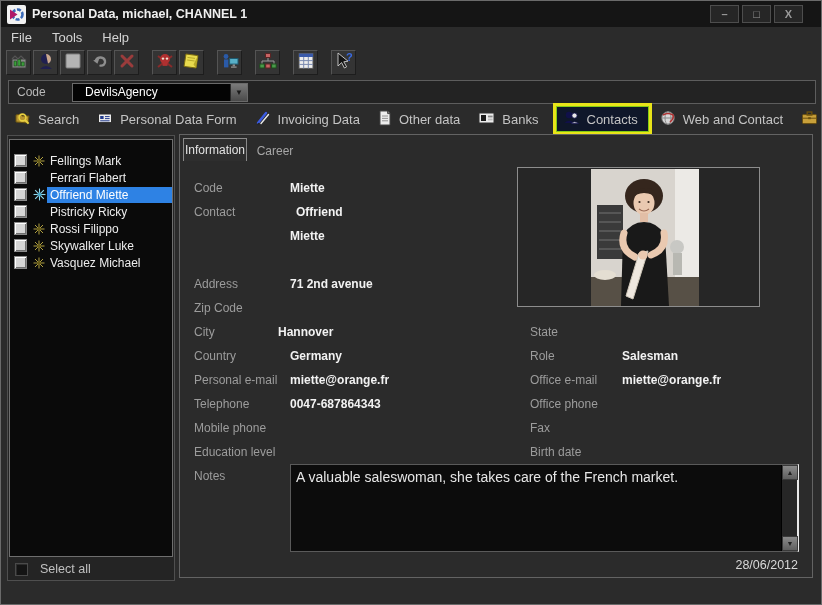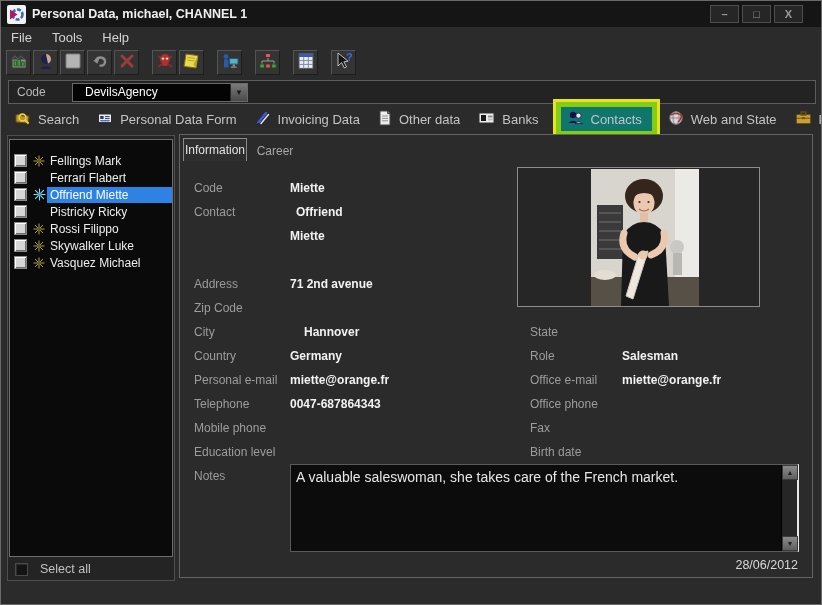--- a/index.html
+++ b/index.html
@@ -25,21 +25,21 @@
   
   .codebar{position:absolute;left:7px;top:79px;width:808px;height:24px;border:1px solid #5d5d5d;background:#232323;display:flex;align-items:center;}
   .codelabel{color:#b8b8b8;font-size:12px;margin-left:8px;width:55px;}
   .dropdown{width:176px;height:19px;background:#040404;border:1px solid #6a6a6a;display:flex;align-items:center;}
   .dropvalue{flex:1;color:#fff;font-size:12px;padding-left:12px;}
   .dropbtn{width:17px;height:17px;background:linear-gradient(#7a7a7a,#4a4a4a);border-left:1px solid #2a2a2a;color:#1a1a1a;font-size:8px;display:flex;align-items:center;justify-content:center;}
 
   
   .tabstrip{position:absolute;left:8px;top:104px;width:806px;height:28px;display:flex;align-items:center;color:#c4c4c4;font-size:13px;}
   .mtab{display:flex;align-items:center;gap:7px;padding:4px 12px 4px 6px;white-space:nowrap;}
-  .mtab.active{border:5px solid #84cc16;background:#0f766e;padding:3px 10px 3px 6px;}
+  .mtab.active{border:1px solid #84cc16;background:#0f172a;padding:3px 10px 3px 6px;}
   .hlbox{border:3px solid #e9e419;margin:0 2px;}
 
   
   .sidegroup{position:absolute;left:6px;top:134px;width:168px;height:446px;border:1px solid #4f4f4f;background:#242424;}
   .list{position:absolute;left:8px;top:138px;width:164px;height:418px;background:#0a0a0a;border:1px solid #6e6e6e;padding-top:12px;overflow:hidden;}
   .lrow{display:flex;align-items:center;height:17px;padding-left:4px;}
   .cbox{width:13px;height:13px;background:#d6d6d6;border:1px solid #8a8a8a;box-shadow:inset 1px 1px 0 #ffffff,inset -1px -1px 0 #6f6f6f;margin-right:4px;flex:0 0 13px;}
   .iconslot{width:16px;flex:0 0 16px;display:flex;align-items:center;justify-content:center;}
   .lname{color:#ededed;font-size:12px;white-space:nowrap;padding:1px 3px;flex:1;}
   .lname.sel{background:#2e82e4;color:#ffffff;}
@@ -286,21 +286,21 @@
         <span>Contacts</span>
       </div>
     </div>
     <div class="mtab">
       <span><svg width="16" height="16" viewBox="0 0 16 16">
             <circle cx="8" cy="8" r="6.4" fill="#d8d8d8" stroke="#555"></circle>
             <ellipse cx="8" cy="8" rx="3" ry="6.4" fill="none" stroke="#888"></ellipse>
             <line x1="1.6" y1="8" x2="14.4" y2="8" stroke="#888"></line>
             <path d="M3 5 Q8 2 13 5 Q14 9 10 12" fill="none" stroke="#b03030" stroke-width="1.6"></path>
           </svg></span>
-      <span>Web and State</span>
+      <span>Web and Contact</span>
     </div>
     <div class="mtab">
       <span><svg width="17" height="15" viewBox="0 0 17 15">
             <rect x="1.5" y="4.6" width="14" height="9" rx="1" fill="#c8a03a" stroke="#6a5010"></rect>
             <rect x="6.2" y="2" width="4.6" height="3" fill="none" stroke="#6a5010" stroke-width="1.4"></rect>
             <line x1="1.5" y1="8.2" x2="15.5" y2="8.2" stroke="#6a5010"></line>
             <rect x="7.2" y="7.2" width="2.6" height="2" fill="#6a5010"></rect>
           </svg></span>
       <span>Proposal</span>
     </div>
@@ -410,21 +410,21 @@
     <span class="val" style="top:70px;left:116px">Offriend</span>
     <span class="val" style="top:94px;left:110px">Miette</span>
 
     <span class="lbl" style="top:142px;left:14px">Address</span>
     <span class="val" style="top:142px;left:110px">71 2nd avenue</span>
 
     <span class="lbl" style="top:166px;left:14px">Zip Code</span>
     <span class="val" style="top:166px;left:110px"></span>
 
     <span class="lbl" style="top:190px;left:14px">City</span>
-    <span class="val" style="top:190px;left:124px">Hannover</span>
+    <span class="val" style="top:190px;left:98px">Hannover</span>
 
     <span class="lbl" style="top:214px;left:14px">Country</span>
     <span class="val" style="top:214px;left:110px">Germany</span>
 
     <span class="lbl" style="top:238px;left:14px">Personal e-mail</span>
     <span class="val" style="top:238px;left:110px">miette@orange.fr</span>
 
     <span class="lbl" style="top:262px;left:14px">Telephone</span>
     <span class="val" style="top:262px;left:110px">0047-687864343</span>
 

